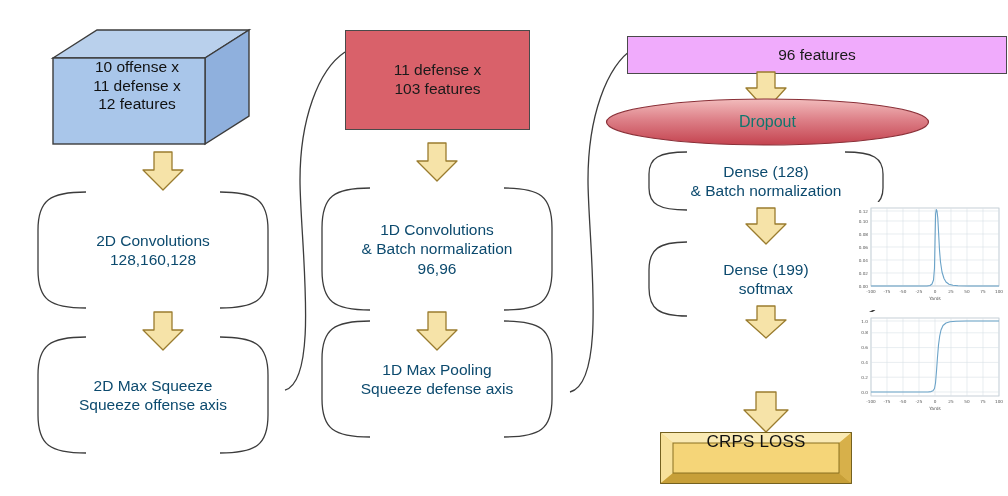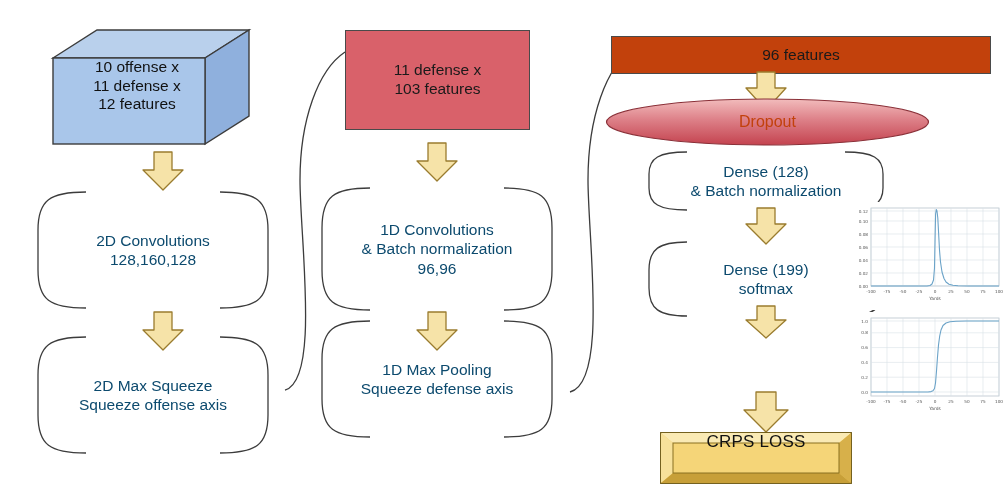--- a/index.html
+++ b/index.html
@@ -11,38 +11,38 @@
   .cuboid svg{position:absolute;left:0;top:0;overflow:visible;}
   .cuboid .cube-label{position:absolute;left:0;top:28px;width:152px;height:86px;
      display:flex;flex-direction:column;align-items:center;justify-content:flex-start;
      font-size:15.5px;line-height:1.2;color:#111;margin-left:8px;}
 
   
   .rect{position:absolute;box-sizing:border-box;display:flex;align-items:center;
         justify-content:center;text-align:center;font-size:15.5px;line-height:1.2;
         border:1.4px solid #4a4a4a;}
   .rect.red{background:#d9616a;}
-  .rect.green{background:#c2410c;}
+  .rect.green{background:#f0abfc;margin-left:16px;}
 
   
   .bracket{position:absolute;}
   .bracket svg{position:absolute;left:0;top:0;overflow:visible;}
   .bracket .btext{position:absolute;left:0;top:0;width:100%;height:100%;
      display:flex;flex-direction:column;align-items:center;justify-content:center;
      font-size:15.5px;line-height:1.25;text-align:center;color:#0c4a6e;}
 
   
   .arrow{position:absolute;}
   .arrow svg{display:block;overflow:visible;}
 
   
   .ellipse{position:absolute;}
   .ellipse svg{position:absolute;left:0;top:0;}
   .ellipse .etext{position:absolute;left:0;top:0;width:100%;height:100%;
-     display:flex;align-items:center;justify-content:center;font-size:16px;color:#c2410c;}
+     display:flex;align-items:center;justify-content:center;font-size:16px;color:#0f766e;}
 
   
   .bevel{position:absolute;}
   .bevel svg{position:absolute;left:0;top:0;}
   .bevel .btxt{position:absolute;left:0;top:0;width:100%;height:100%;
      display:flex;justify-content:center;font-size:17px;color:#111;letter-spacing:.2px;}
 
   
   .connector{position:absolute;left:0;top:0;width:1008px;height:496px;pointer-events:none;}
 

